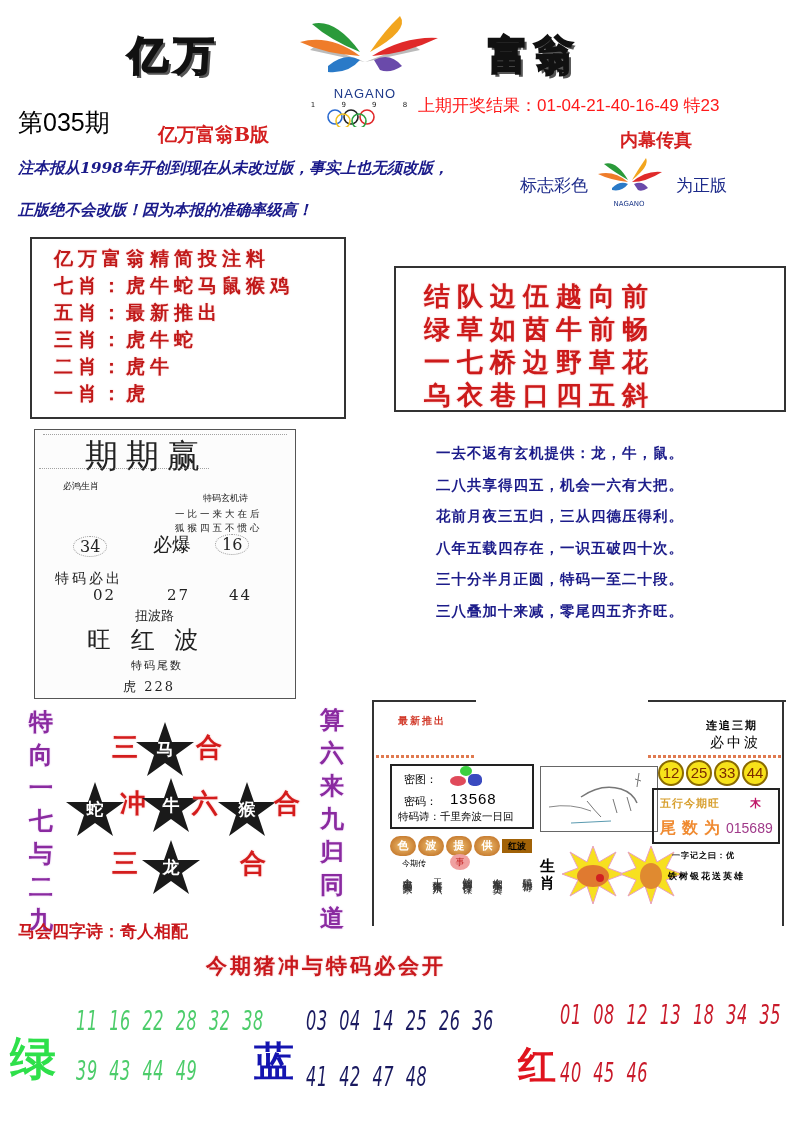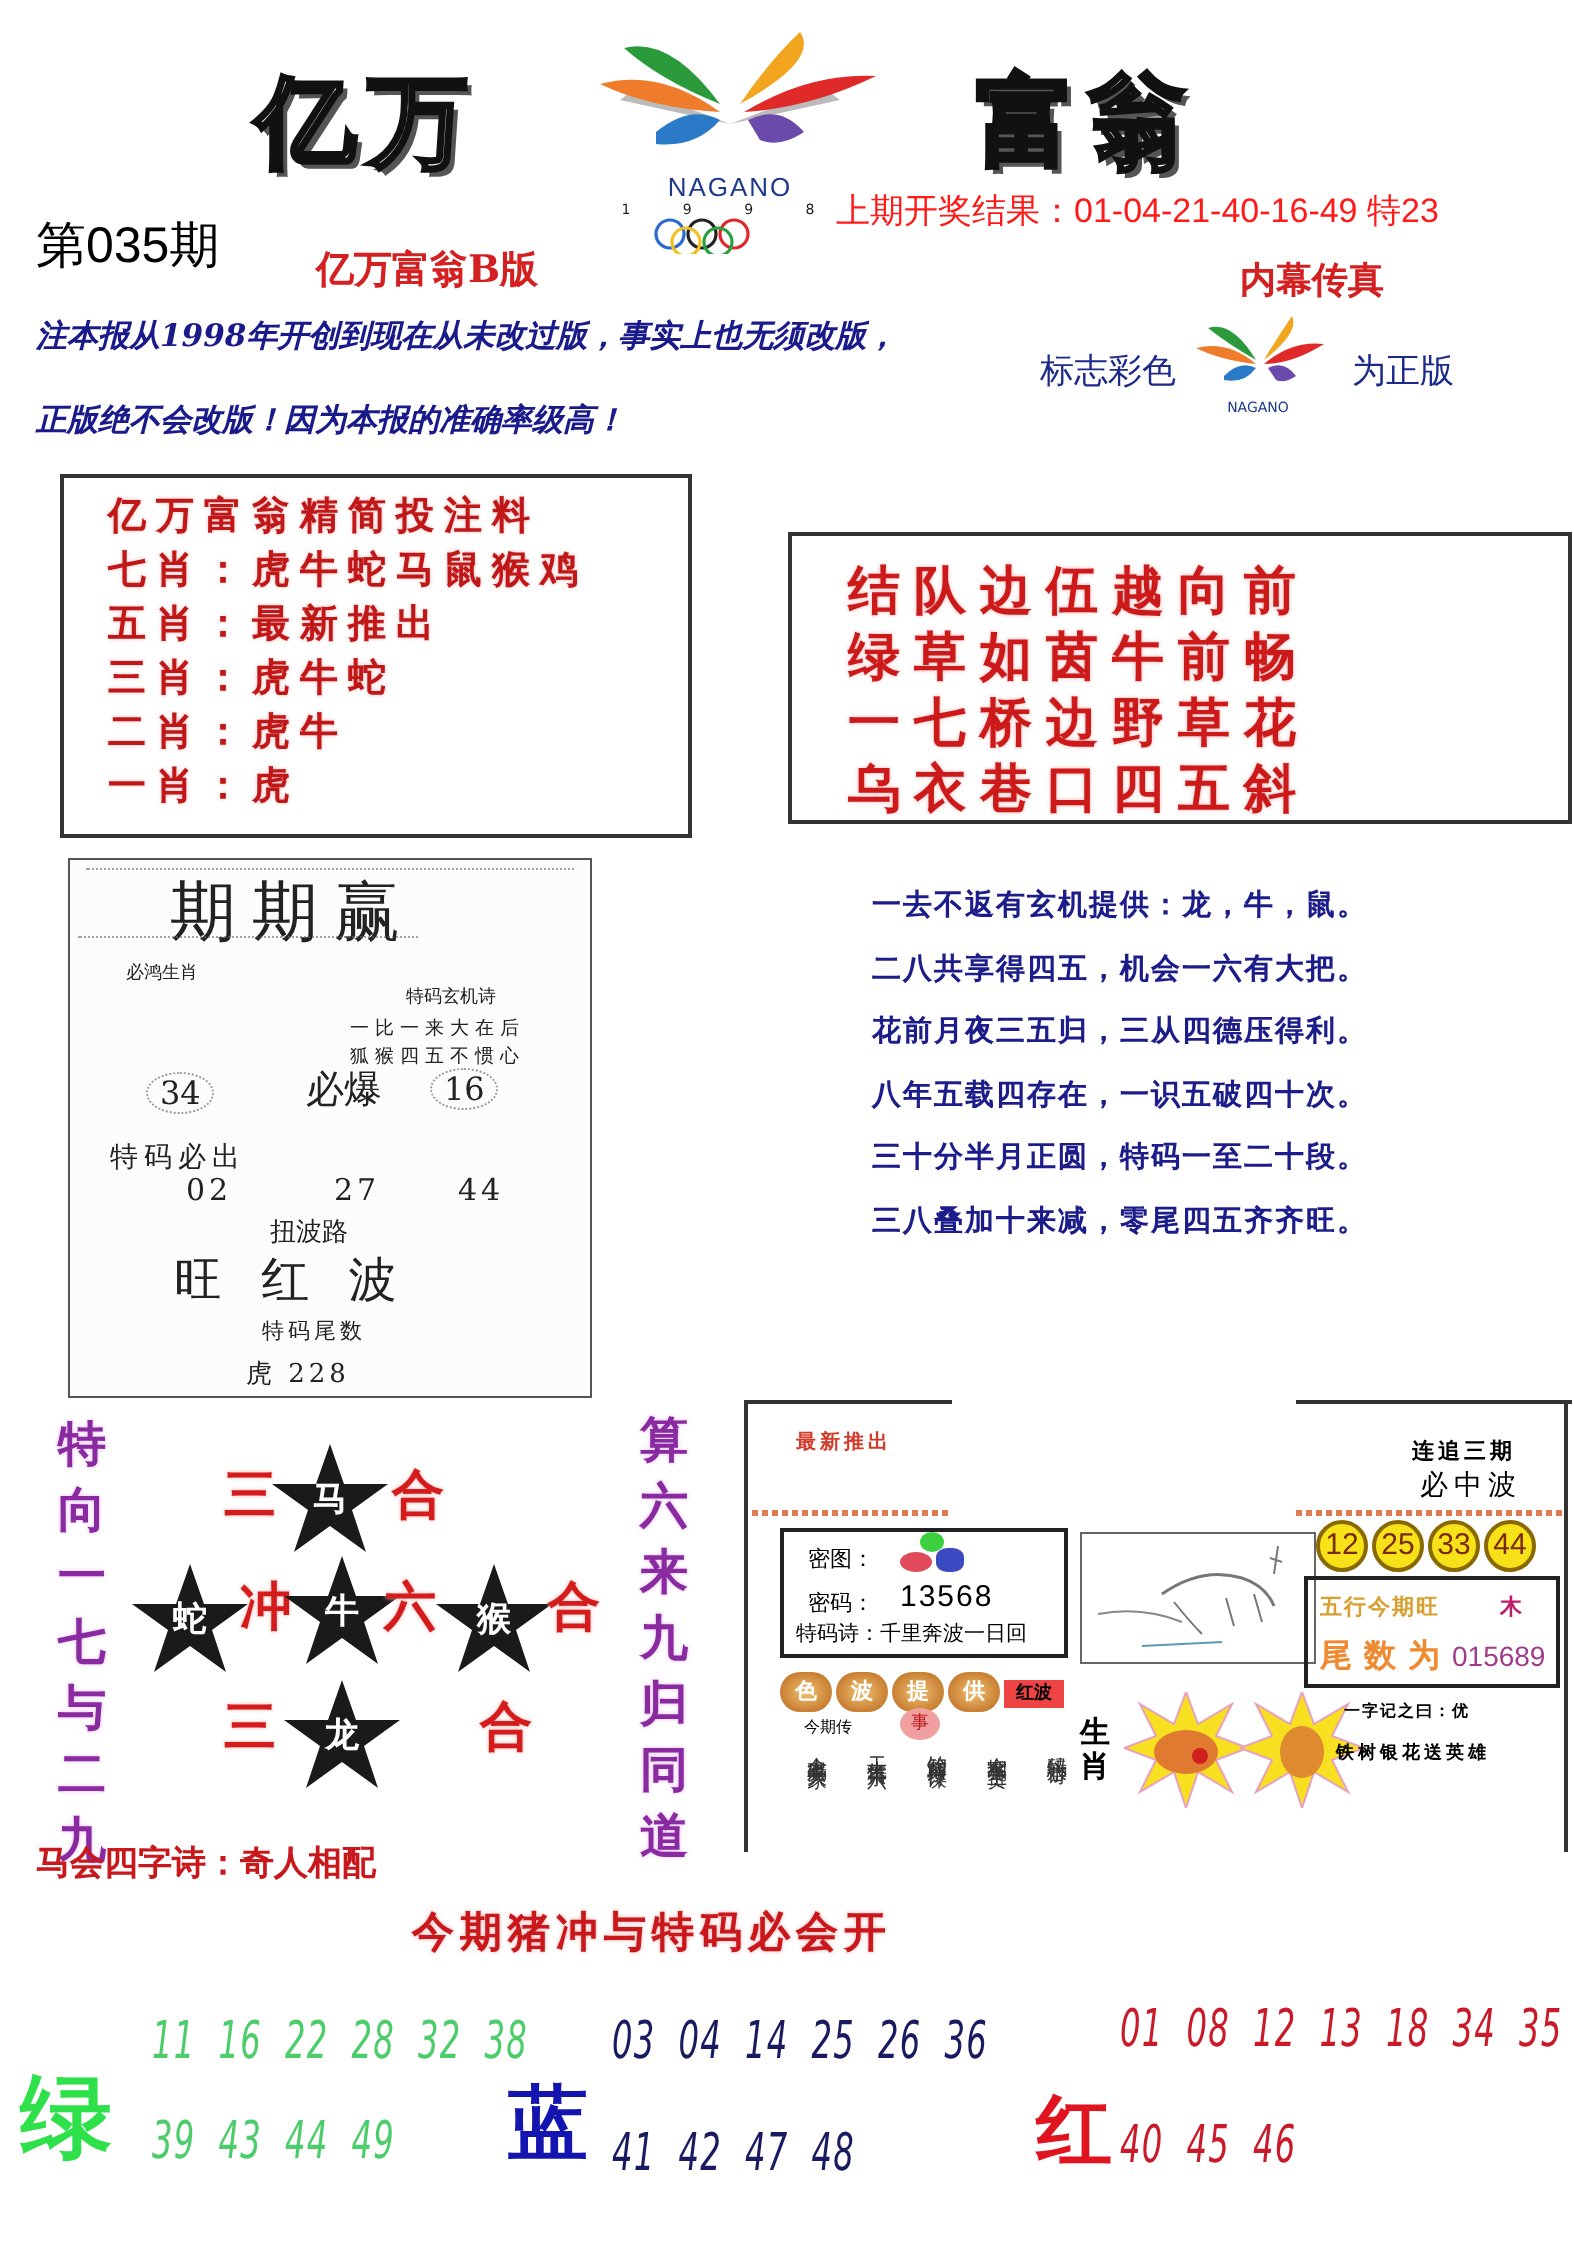--- a/index.html
+++ b/index.html
@@ -1,21 +1,21 @@
 <!DOCTYPE html>
 <html><head>
 <meta charset="utf-8">
 <style>
   * { box-sizing: border-box; margin: 0; padding: 0; }
   html, body { width: 787px; height: 1127px; background: #ffffff; overflow: hidden; }
   body { position: relative; font-family: "DejaVu Sans", sans-serif; color: #000; }
   .abs { position: absolute; }
 
   
-  .big-title { font-family: "DejaVu Serif", serif; font-size: 50px; font-weight: bold; color: #f4f4f4;
+  .big-title { font-family: "DejaVu Serif", serif; font-size: 40px; font-weight: bold; color: #f4f4f4;
     -webkit-text-stroke: 2px #111; text-shadow: 3px 3px 0 #555; letter-spacing: 6px; }
   .logo-wrap { width: 150px; height: 105px; }
   .nagano { font-family: "Liberation Sans", sans-serif; font-size: 13px; color: #1e3a8a; letter-spacing: 1px; text-align:center; }
   .year { font-size: 7px; letter-spacing: 12px; text-align:center; color:#222; }
 
   .issue { font-family: "Liberation Sans", sans-serif; font-size: 25px; color: #000; }
   .last-result { font-family: "Liberation Sans", sans-serif; font-size: 17px; color: #ff1a1a; }
   .red-brush { color: #d42020; font-family: "DejaVu Serif", serif; font-weight: bold; }
   .blue-brush { color: #1a1a8a; font-family: "DejaVu Serif", serif; font-weight: bold; font-style: italic; }
 
@@ -245,21 +245,21 @@
   </div>
 
   <div style="position:absolute;left:280px;top:90px;width:128px;height:56px;border:2px solid #222;">
     <div style="position:absolute;left:6px;top:6px;font-family:'DejaVu Serif',serif;font-weight:bold;color:#d8a030;font-size:11px;letter-spacing:1px;">五行今期旺</div>
     <div style="position:absolute;left:96px;top:6px;font-family:'DejaVu Serif',serif;font-weight:bold;color:#c01a6a;font-size:11px;">木</div>
     <div style="position:absolute;left:6px;top:28px;font-family:'DejaVu Serif',serif;font-weight:bold;color:#f08a30;font-size:16px;letter-spacing:6px;">尾数为</div>
     <div style="position:absolute;left:72px;top:30px;font-family:'Liberation Sans',sans-serif;color:#a03a8a;font-size:14px;">015689</div>
   </div>
 
   <div style="position:absolute;left:18px;top:136px;">
-    <span class="orange-pill">色</span><span class="orange-pill">波</span><span class="orange-pill">提</span><span class="orange-pill">供</span><span style="font-size:9px;font-weight:bold;font-family:'DejaVu Serif',serif;background:#ef4444;padding:2px 6px;">红波</span>
+    <span class="orange-pill">色</span><span class="orange-pill">波</span><span class="orange-pill">提</span><span class="orange-pill">供</span><span style="font-size:9px;font-weight:bold;font-family:'DejaVu Serif',serif;background:#a16207;padding:2px 6px;">红波</span>
   </div>
   <div style="position:absolute;left:30px;top:160px;font-size:8px;font-family:'DejaVu Serif',serif;">今期传</div>
   <div style="position:absolute;left:78px;top:156px;width:20px;height:16px;border-radius:50%;background:#f0a0a0;color:#c01a1a;font-size:9px;text-align:center;line-height:16px;">事</div>
   <div style="position:absolute;left:168px;top:160px;width:16px;font-family:'DejaVu Serif',serif;font-weight:bold;font-size:15px;line-height:17px;">生肖</div>
 
   <div class="vert" style="position:absolute;left:28px;top:172px;height:56px;">金上有码发大家</div>
   <div class="vert" style="position:absolute;left:58px;top:172px;height:56px;">十二生肖猜杀六</div>
   <div class="vert" style="position:absolute;left:88px;top:172px;height:56px;">钓箭家师巧计谋</div>
   <div class="vert" style="position:absolute;left:118px;top:172px;height:56px;">今期亮军争上贤</div>
   <div class="vert" style="position:absolute;left:148px;top:172px;height:56px;">特码心水诗</div>

